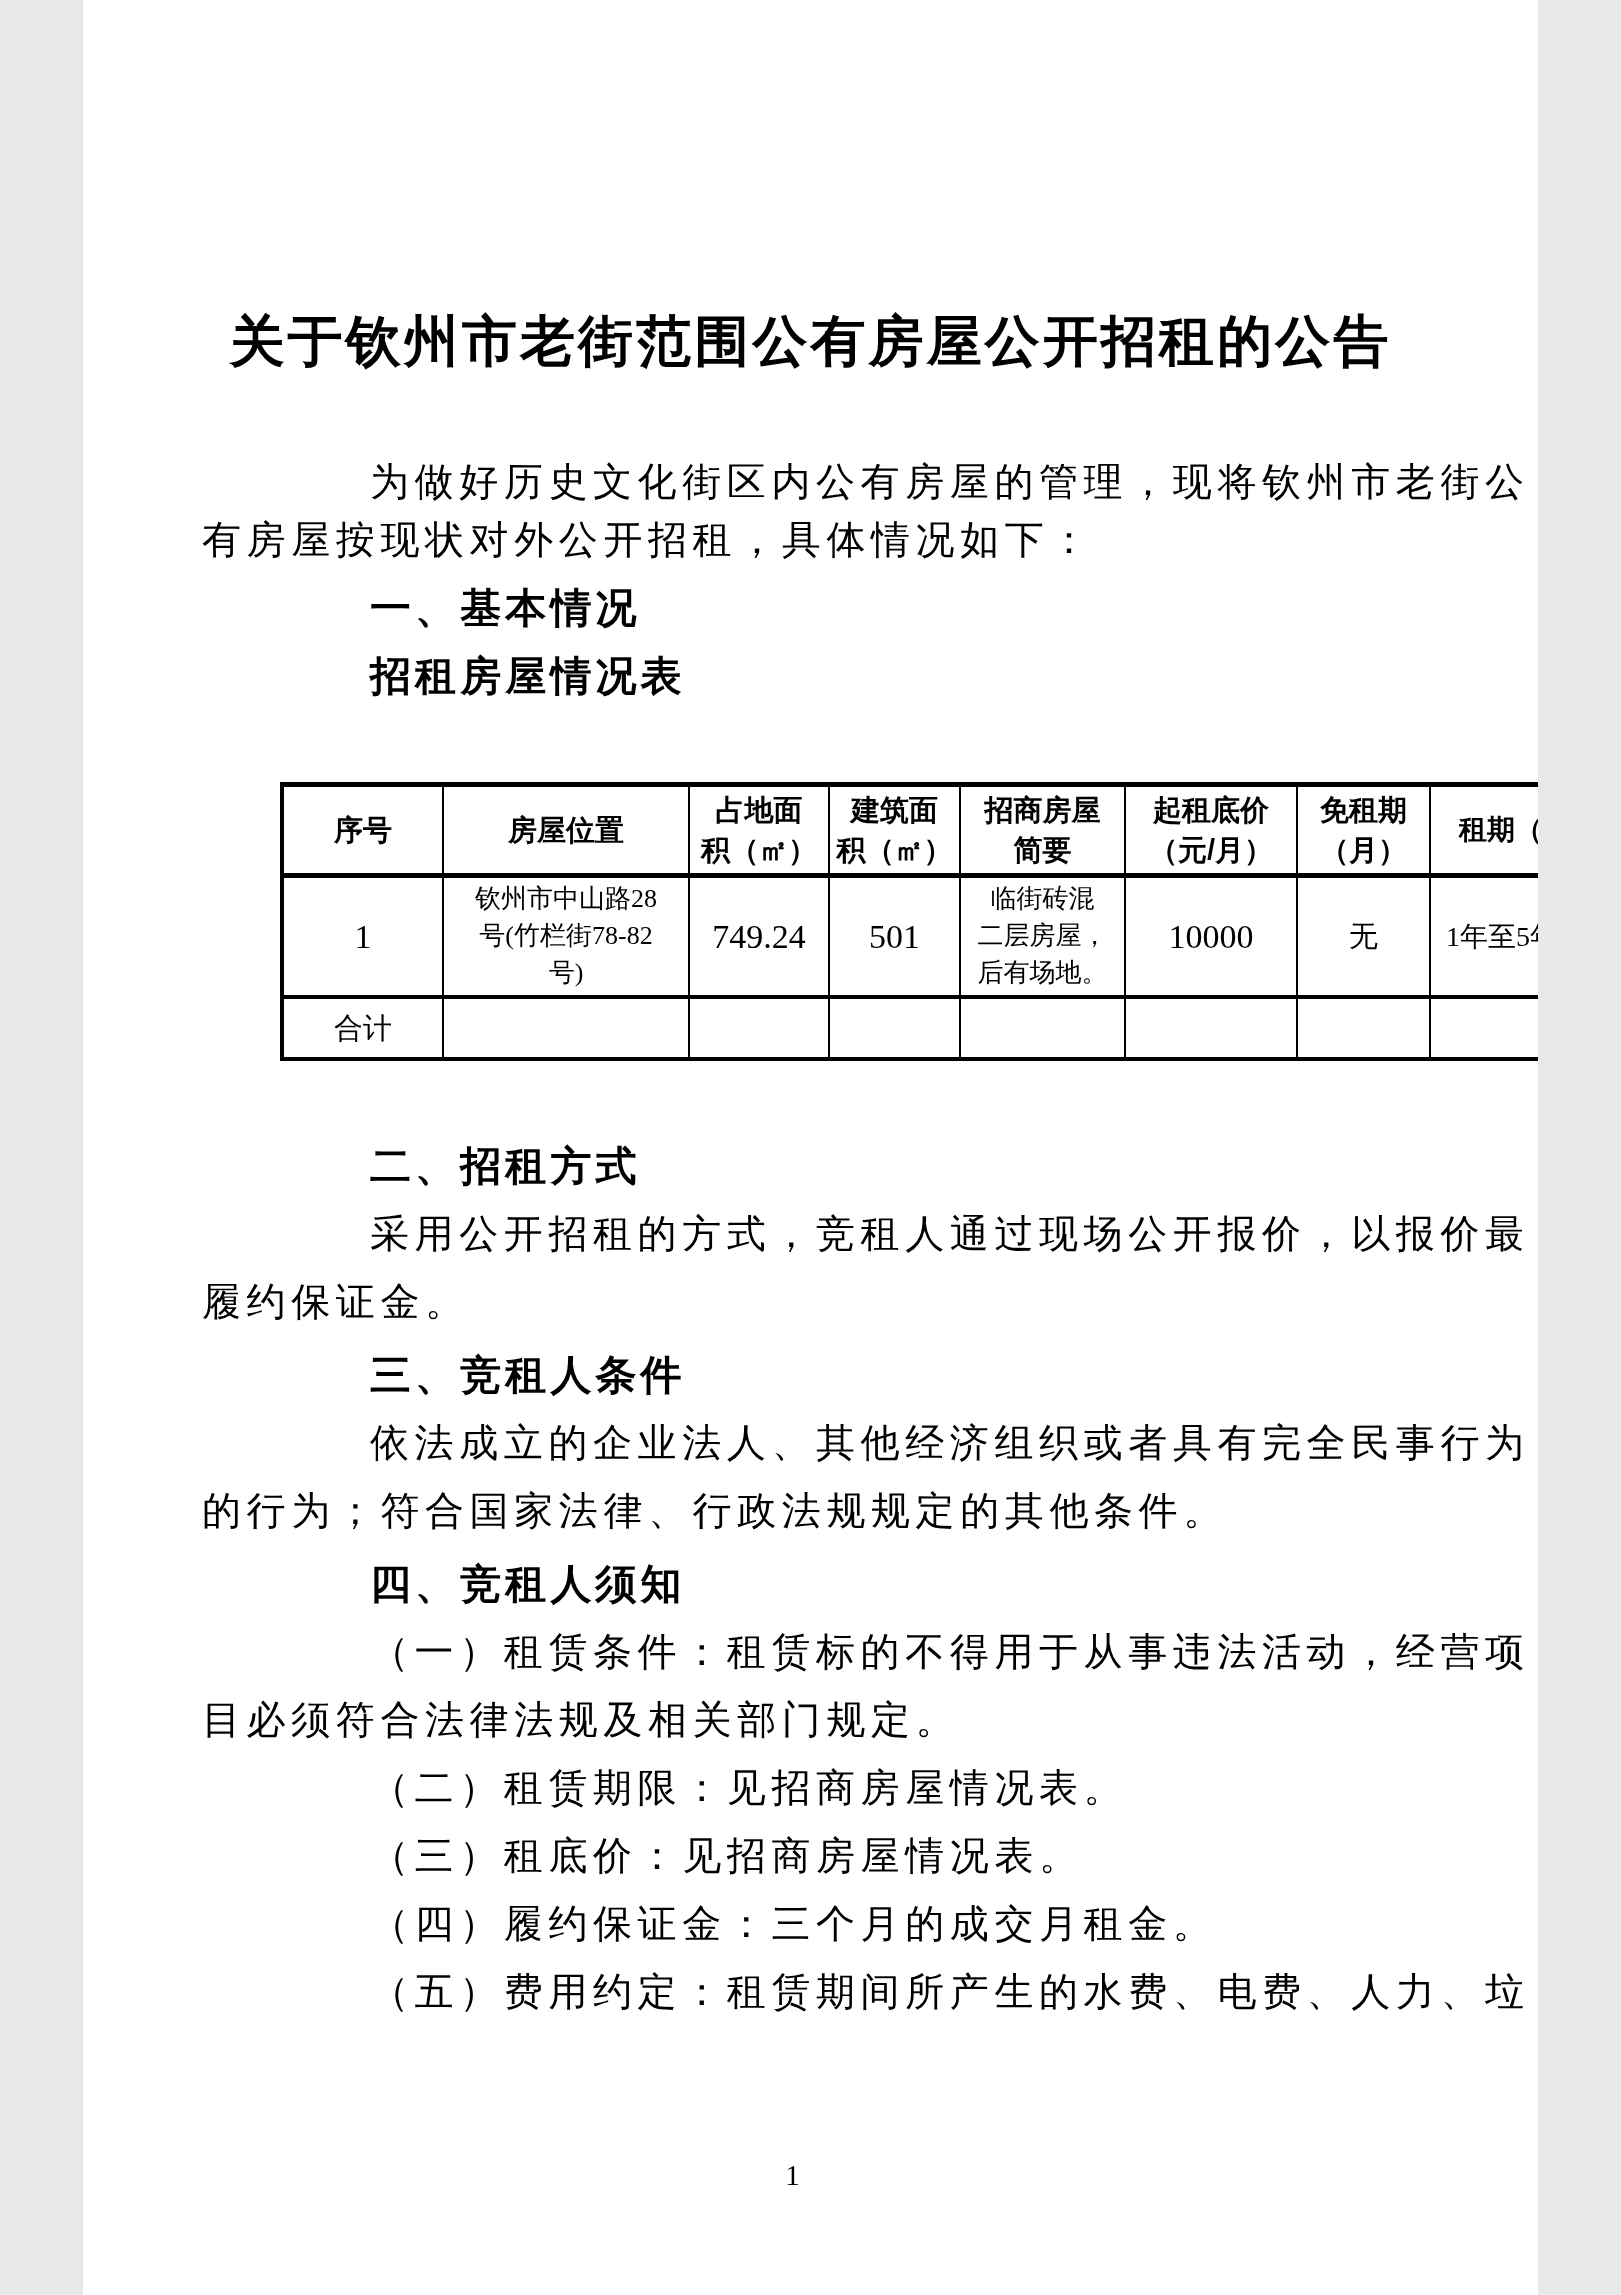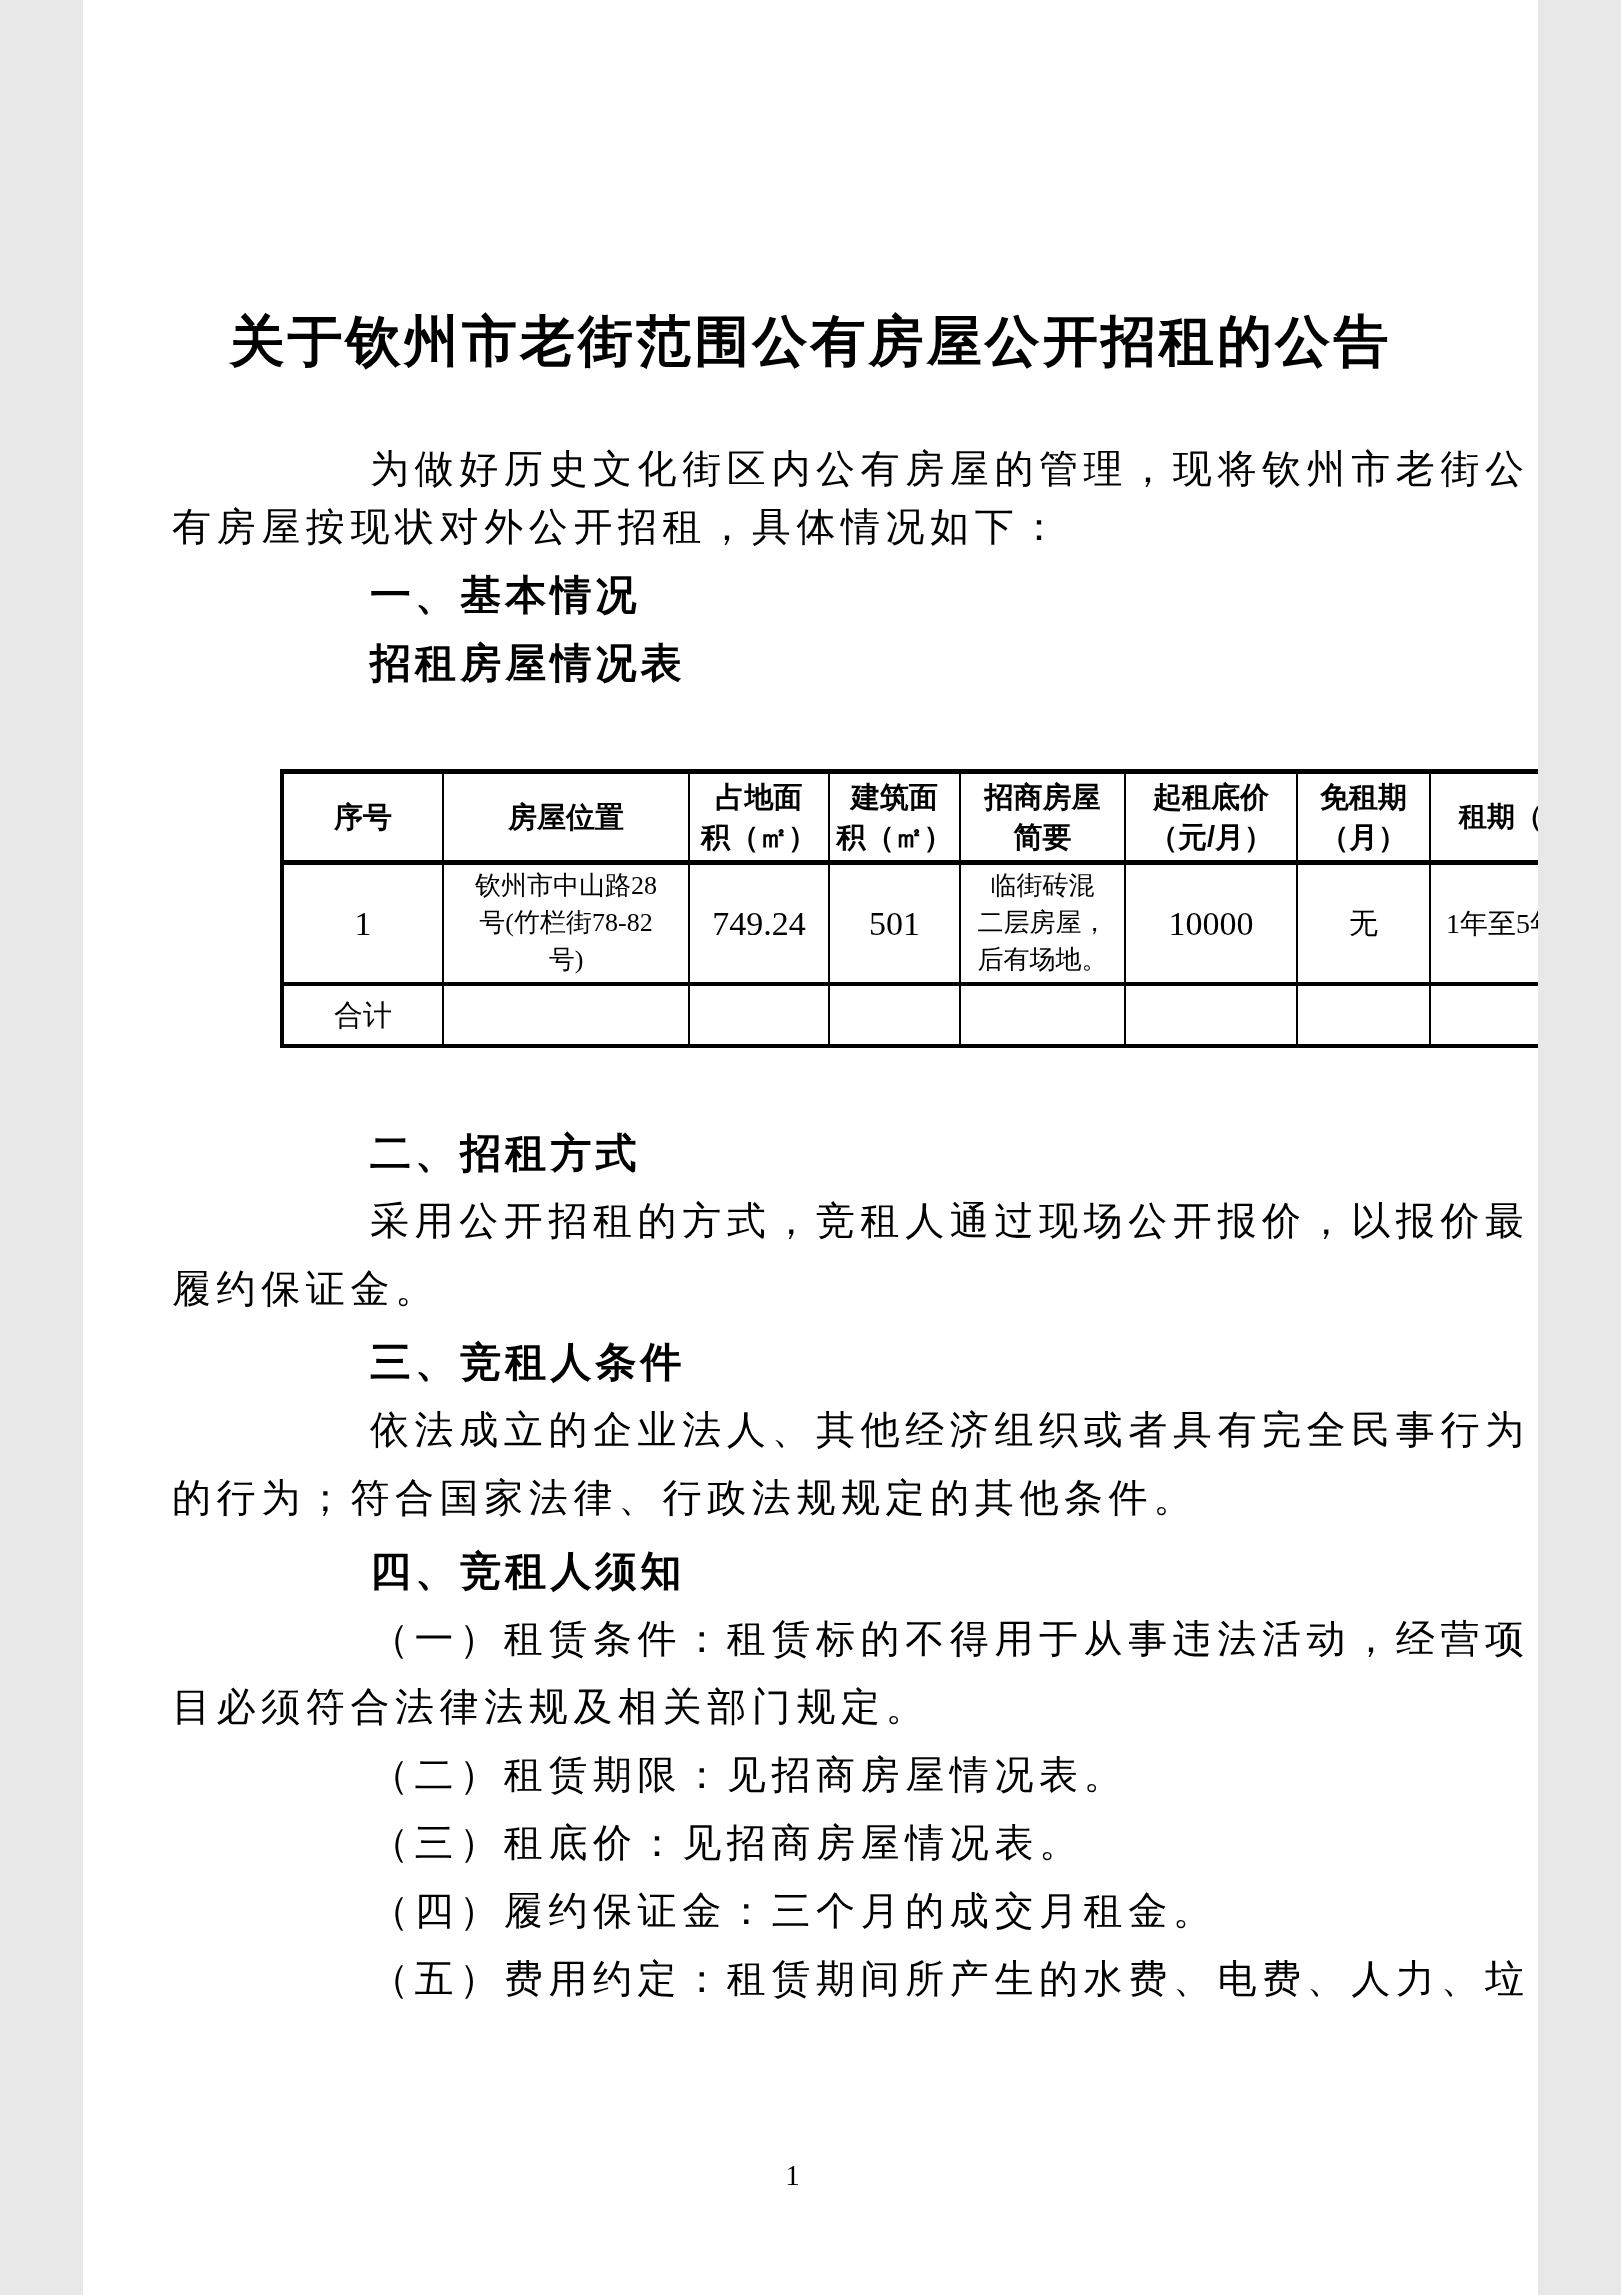--- a/index.html
+++ b/index.html
@@ -21,32 +21,32 @@
     font-size:55px;
     line-height:97px;
     letter-spacing:3.1px;
     white-space:nowrap;
   }
   .line {
     font-family:"Liberation Serif","DejaVu Serif",serif;
     font-size:39px;
     line-height:68px;
     letter-spacing:5.6px;
-    padding-left:89px;
+    padding-left:119px;
     white-space:nowrap;
   }
   .tight   { line-height:58px; }
   .indent  { padding-left:287px; }
   .heading {
     font-family:"Liberation Sans","DejaVu Sans",sans-serif;
     font-weight:bold;
     font-size:41px;
     letter-spacing:4.1px;
   }
-  .mt-intro   { margin-top:50px; }
+  .mt-intro   { margin-top:63px; }
   .mt-small   { margin-top:5.1px; }
   .mt-section { margin-top:71px; }
   
   table.rent {
     border-collapse:collapse;
     table-layout:fixed;
     width:1294px;
     margin:72px 0 0 197px;
     border:4.1px solid #000;
   }

